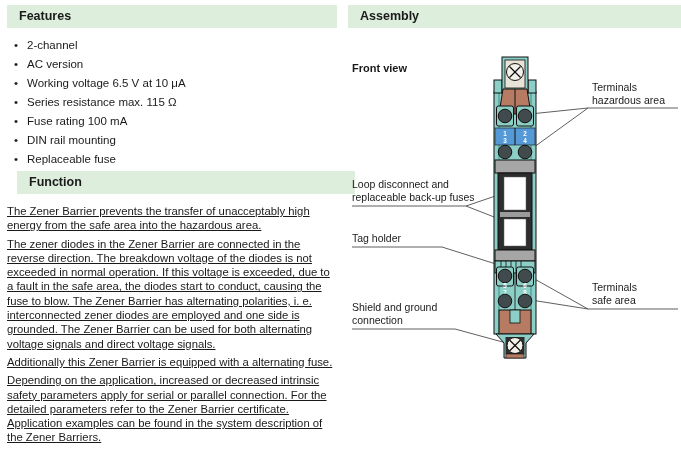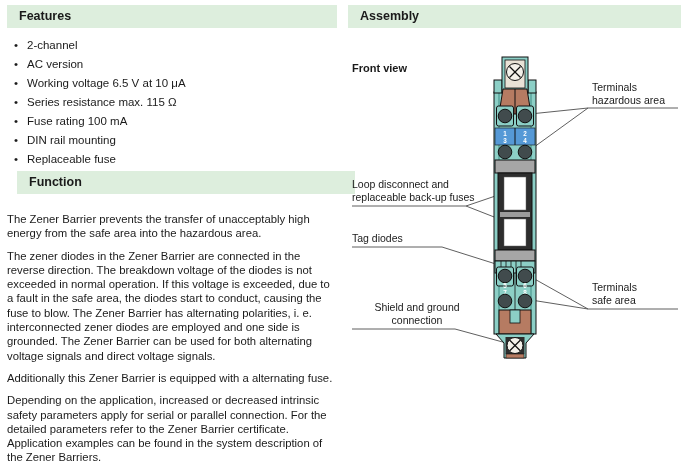--- a/index.html
+++ b/index.html
@@ -9,21 +9,21 @@
   }
   .abs{position:absolute;}
   .section-header{
     background:#ddeedd;height:23px;line-height:23px;
     font-size:12.5px;font-weight:bold;padding-left:12px;box-sizing:border-box;
   }
   .feature-list{font-size:11.5px;}
   .feature-row{display:flex;height:19px;line-height:19px;}
   .feature-bullet{width:13px;text-align:left;padding-left:5px;}
   .func-text{font-size:11.3px;line-height:14.3px;width:331px;}
-  .func-text p{margin:8px 0 4px 0;}
+  .func-text p{margin:0 0 4px 0;text-decoration:underline;}
   .diag-label{
     font-size:10.5px;line-height:13px;white-space:pre-line;color:#1a1a1a;
   }
   .front-view{font-size:11px;font-weight:bold;}
   svg.overlay{position:absolute;left:0;top:0;pointer-events:none;}
   .tnum{font-family:"Liberation Sans", sans-serif;font-size:6.3px;font-weight:bold;fill:#ffffff;text-anchor:middle;}
 </style>
 </head>
 <body>
 
@@ -181,21 +181,21 @@
       </g>
     </g>
   </svg>
 
   <div class="abs diag-label" style="left:592px;top:81px;width:90px;">Terminals
 hazardous area</div>
 
   <div class="abs diag-label" style="left:352px;top:178px;width:140px;">Loop disconnect and
 replaceable back-up fuses</div>
 
-  <div class="abs diag-label" style="left:352px;top:232px;width:120px;">Tag diodes</div>
+  <div class="abs diag-label" style="left:352px;top:232px;width:120px;">Tag holder</div>
 
   <div class="abs diag-label" style="left:592px;top:281px;width:90px;">Terminals
 safe area</div>
 
-  <div class="abs diag-label" style="left:352px;top:301px;width:130px;text-align:center;">Shield and ground
+  <div class="abs diag-label" style="left:352px;top:301px;width:130px;">Shield and ground
 connection</div>
 
 </div>
 
 </body></html>

